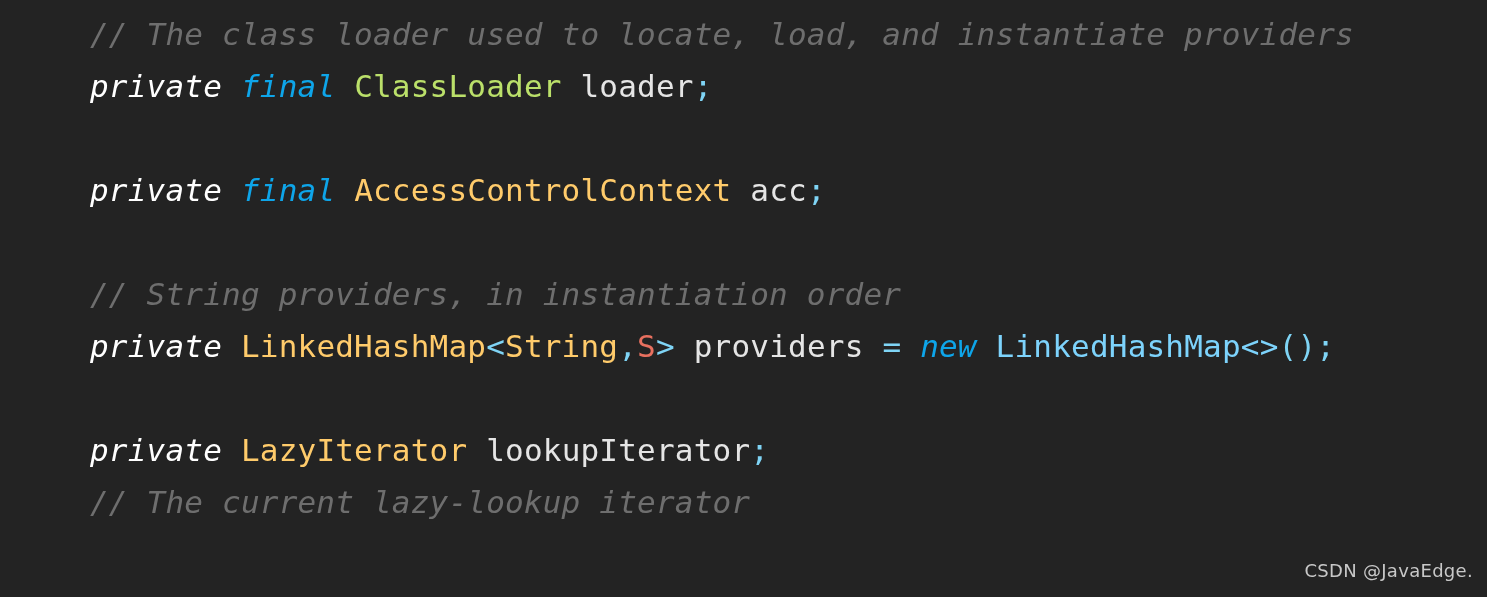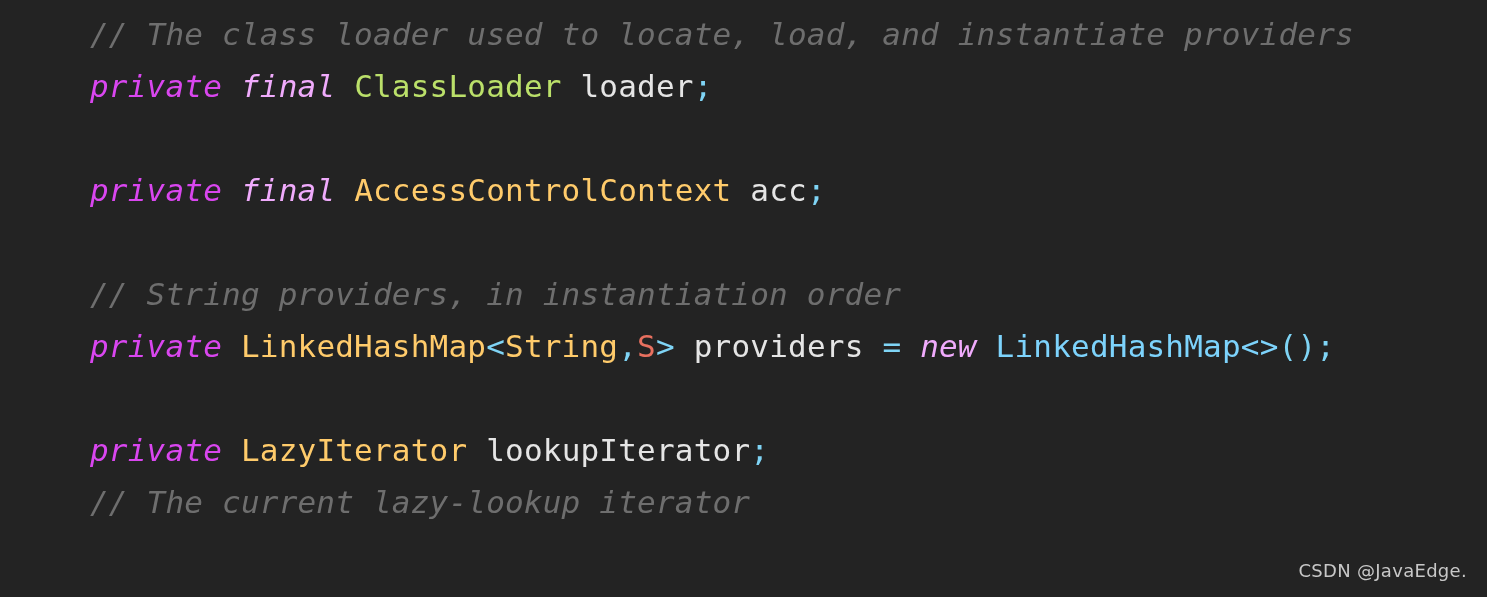--- a/index.html
+++ b/index.html
@@ -34,32 +34,32 @@
     font-family: "DejaVu Sans Mono", monospace;
     letter-spacing: 0.2px;
   }
   .code-line.blank {
     height: 52px;
   }
   .tok { font-family: "DejaVu Sans Mono", monospace; }
 
   
   .t-comment   { color: #6E6E6E; font-style: italic; }
-  .t-keyword   { color: #d946ef; font-style: italic; text-align: right; }
-  .t-modifier  { color: #f0abfc; font-style: italic; }
+  .t-keyword   { color: #ffffff; font-style: italic; text-align: right; }
+  .t-modifier  { color: #0ea5e9; font-style: italic; }
   .t-type-green{ color: #BBE06A; }
   .t-type-gold { color: #FFCB6B; }
   .t-generic   { color: #E8705F; }
   .t-ident     { color: #e5e5e5; }
   .t-punct     { color: #7FD4F5; }
   .t-ctor      { color: #7dd3fc; }
 
   .watermark {
     position: absolute;
-    right: 20px;
+    right: 14px;
     bottom: 16px;
     font-family: "DejaVu Sans", sans-serif;
     font-size: 18px;
     color: #C8C8C8;
     letter-spacing: 0.3px;
     white-space: pre;
   }
 </style>
 </head>
 <body>

